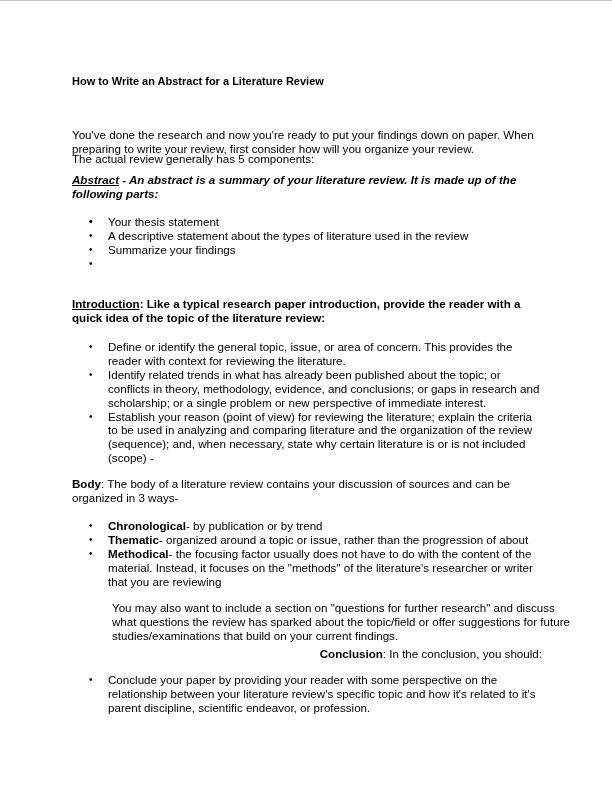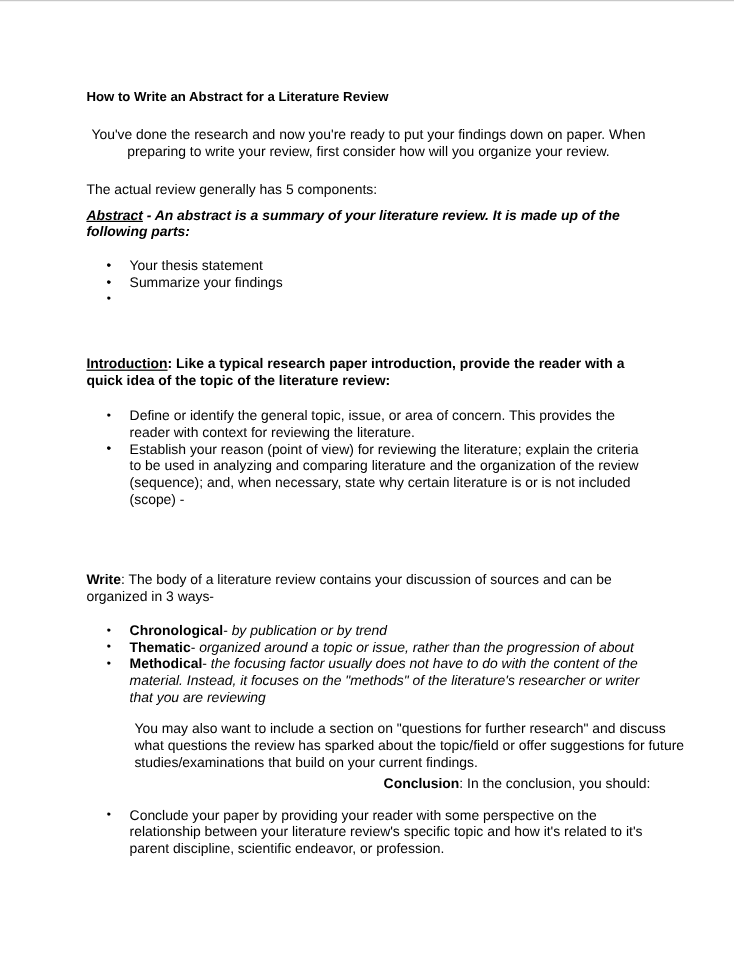--- a/index.html
+++ b/index.html
@@ -3,57 +3,57 @@
   <meta charset="utf-8">
   <style>
     html, body { margin: 0; padding: 0; background: #ffffff; }
     body { width: 612px; height: 794px; overflow: hidden; position: relative; font-family: "Liberation Sans", sans-serif; color: #000; }
     .top-rule { position: absolute; left: 0; top: 0; width: 612px; height: 1px; background: #c8c8c8; }
     .page { position: absolute; left: 72px; top: 0; width: 470px; font-size: 11.6px; line-height: 13.9px; }
     .title { position: absolute; left: 0; top: 75px; width: 470px; font-weight: bold; font-size: 11px; }
     .p { position: absolute; left: 0; width: 470px; margin: 0; }
     .b { font-weight: bold; }
     .u { text-decoration: underline; }
-    .i { font-style: italic; }
+    .i { }
     ul.list { position: absolute; left: 0; width: 470px; margin: 0; padding: 0; list-style: none; }
     ul.list li { position: relative; padding-left: 36px; margin: 0; }
     ul.list li .bullet { position: absolute; left: 17px; top: 0; font-size: 10px; }
   </style>
 </head>
 <body>
 
 <div class="top-rule"></div>
 
 <div class="page">
 
   <div class="title">How to Write an Abstract for a Literature Review</div>
 
-  <p class="p" style="top:106px;text-align:center;">You've done the research and now you're ready to put your findings down on paper. When preparing to write your review, first consider how will you organize your review.</p>
+  <p class="p" style="top:128px;">You've done the research and now you're ready to put your findings down on paper. When preparing to write your review, first consider how will you organize your review.</p>
 
   <p class="p" style="top:152px;">The actual review generally has 5 components:</p>
 
   <p class="p b" style="top:173px;font-style:italic;"><span class="u">Abstract</span><span> - An abstract is a summary of your literature review. It is made up of the following parts:</span></p>
 
   <ul class="list" style="top:215px;">
     <li><span class="bullet">•</span></li>
     <li><span class="bullet">•</span><span>Your thesis statement</span></li>
-    <li><span class="bullet">•</span></li>
+    <li><span class="bullet">•</span><span>A descriptive statement about the types of literature used in the review</span></li>
     <li><span class="bullet">•</span><span>Summarize your findings</span></li>
     <li><span class="bullet">•</span></li>
   </ul>
 
   <p class="p b" style="top:297px;"><span class="u">Introduction</span><span>: Like a typical research paper introduction, provide the reader with a quick idea of the topic of the literature review:</span></p>
 
   <ul class="list" style="top:340px;">
     <li><span class="bullet">•</span><span>Define or identify the general topic, issue, or area of concern. This provides the reader with context for reviewing the literature.</span></li>
-    <li><span class="bullet">•</span></li>
+    <li><span class="bullet">•</span><span>Identify related trends in what has already been published about the topic; or conflicts in theory, methodology, evidence, and conclusions; or gaps in research and scholarship; or a single problem or new perspective of immediate interest.</span></li>
     <li><span class="bullet">•</span><span>Establish your reason (point of view) for reviewing the literature; explain the criteria to be used in analyzing and comparing literature and the organization of the review (sequence); and, when necessary, state why certain literature is or is not included (scope) -</span></li>
   </ul>
 
-  <p class="p" style="top:477px;"><span class="b">Write</span><span>: The body of a literature review contains your discussion of sources and can be organized in 3 ways-</span></p>
+  <p class="p" style="top:477px;"><span class="b">Body</span><span>: The body of a literature review contains your discussion of sources and can be organized in 3 ways-</span></p>
 
   <ul class="list" style="top:519px;">
     <li><span class="bullet">•</span><span class="b">Chronological</span><span>- </span><span class="i">by publication or by trend</span></li>
     <li><span class="bullet">•</span><span class="b">Thematic</span><span>- </span><span class="i">organized around a topic or issue, rather than the progression of about</span></li>
     <li><span class="bullet">•</span><span class="b">Methodical</span><span>- </span><span class="i">the focusing factor usually does not have to do with the content of the material. Instead, it focuses on the "methods" of the literature's researcher or writer that you are reviewing</span></li>
   </ul>
 
   <p class="p" style="top:601px;margin-left:40px;">You may also want to include a section on "questions for further research" and discuss what questions the review has sparked about the topic/field or offer suggestions for future studies/examinations that build on your current findings.</p>
 
   <p class="p" style="top:647px;text-align:right;"><span class="b">Conclusion</span><span>: In the conclusion, you should:</span></p>

